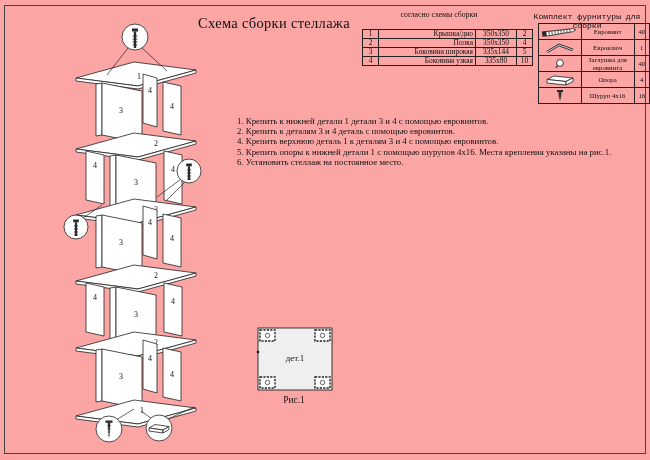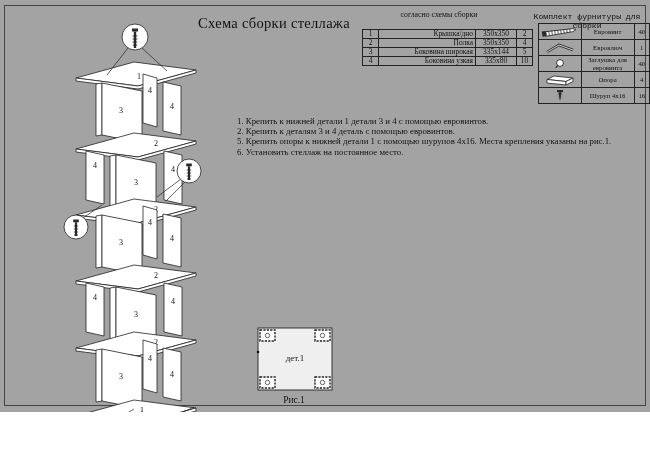--- a/index.html
+++ b/index.html
@@ -1,17 +1,17 @@
 <!DOCTYPE html>
 <html><head>
 <meta charset="utf-8">
 <style>
   html,body{margin:0;padding:0;background:#fff;}
   .page{
-    position:relative;width:650px;height:412px;background:#a3a3a3;
+    position:relative;width:650px;height:460px;background:#fca5a5;
     font-family:"Liberation Serif", serif;color:#111;overflow:hidden;
   }
   .frame{position:absolute;left:4px;top:5px;right:4px;bottom:6px;border:1px solid #444;pointer-events:none;}
   .title{position:absolute;left:198px;top:15px;font-size:14.5px;letter-spacing:.3px;}
   .parts-head{position:absolute;left:353px;top:11px;width:172px;text-align:center;font-size:7.8px;line-height:8.6px;}
   table{border-collapse:collapse;}
   .parts-table{position:absolute;left:362px;top:29px;font-size:7.4px;}
   .parts-table td{border:1px solid #222;height:8px;padding:0 2px;line-height:8px;}
   .parts-table .c-num{width:11px;text-align:center;}
   .parts-table .c-name{width:90px;text-align:right;padding-left:4px;}
@@ -132,20 +132,21 @@
         </td>
         <td class="c-name">Шуруп 4x16</td>
         <td class="c-qty">16</td>
       </tr>
     </tbody>
   </table>
 
   <div class="instructions">
     <div>1. Крепить к нижней детали 1 детали 3 и 4 с помощью евровинтов.</div>
     <div>2. Крепить к деталям 3 и 4 деталь с помощью евровинтов.</div>
+    <div>4. Крепить верхнюю деталь 1 к деталям 3 и 4 с помощью евровинтов.</div>
     <div>5. Крепить опоры к нижней детали 1 с помощью шурупов 4x16. Места крепления указаны на рис.1.</div>
     <div>6. Установить стеллаж на постоянное место.</div>
   </div>
 
   <svg class="diagram-svg" width="650" height="460" viewBox="0 0 650 460">
 
     <g>
       <path class="ln" d="M76,78 L134,62 L196,70 L138,86 Z"></path>
       <path class="ln" d="M76,78 L76,81 L138,89 L196,73 L196,70 L138,86 Z"></path>
       <text x="139" y="79">1</text>

